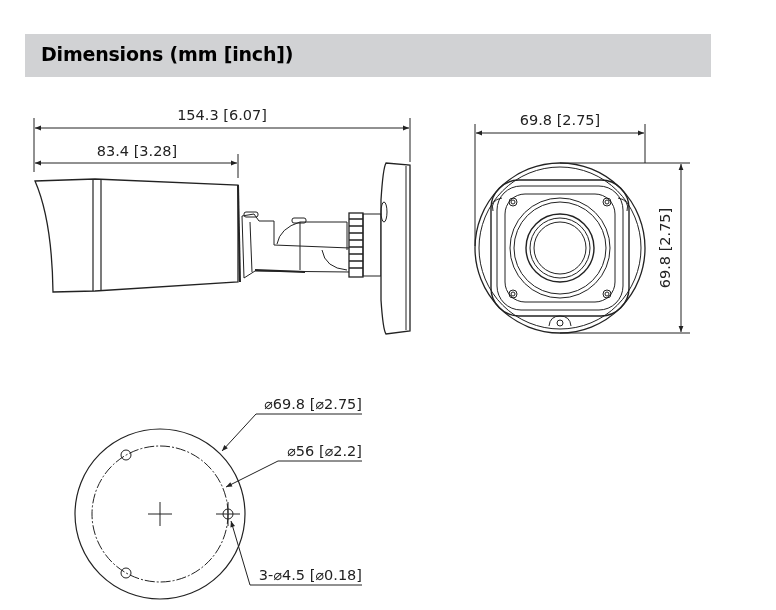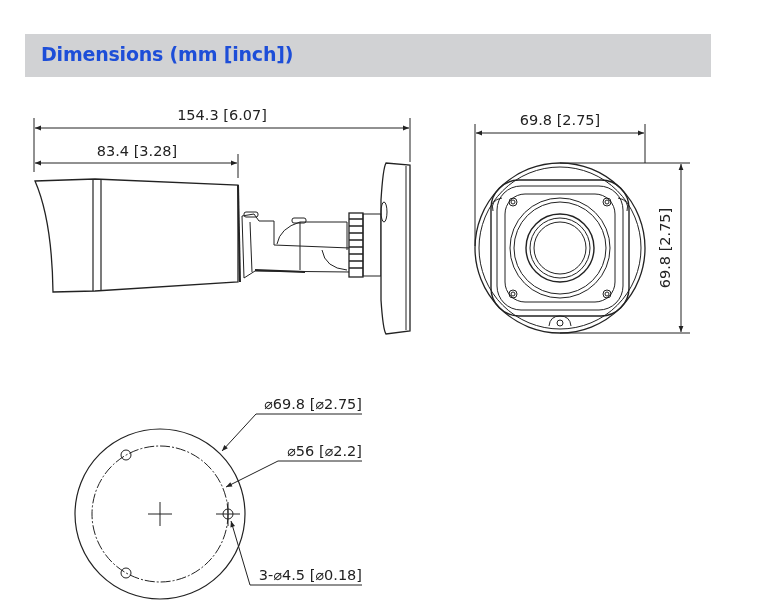--- a/index.html
+++ b/index.html
@@ -1,18 +1,18 @@
 <!DOCTYPE html>
 <html><head>
 <meta charset="utf-8">
 <style>
   html,body{margin:0;padding:0;background:#ffffff;}
   body{width:776px;height:610px;position:relative;overflow:hidden;font-family:"DejaVu Sans",sans-serif;}
   .header{position:absolute;left:25px;top:34px;width:686px;height:43px;background:#d1d2d4;}
-  .header-title{position:absolute;left:16px;top:9px;font-family:"DejaVu Sans",sans-serif;font-weight:bold;font-size:19px;color:#1d4ed8;letter-spacing:-0.2px;text-align:right;}
+  .header-title{position:absolute;left:16px;top:9px;font-family:"DejaVu Sans",sans-serif;font-weight:bold;font-size:19px;color:#000000;letter-spacing:-0.2px;text-align:right;}
   svg{position:absolute;left:0;top:0;}
   .dimtxt{font-family:"DejaVu Sans",sans-serif;font-size:14.5px;fill:#222;}
 </style>
 </head>
 <body>
 
 <div class="header">
   <span class="header-title">Dimensions (mm [inch])</span>
 </div>
 

